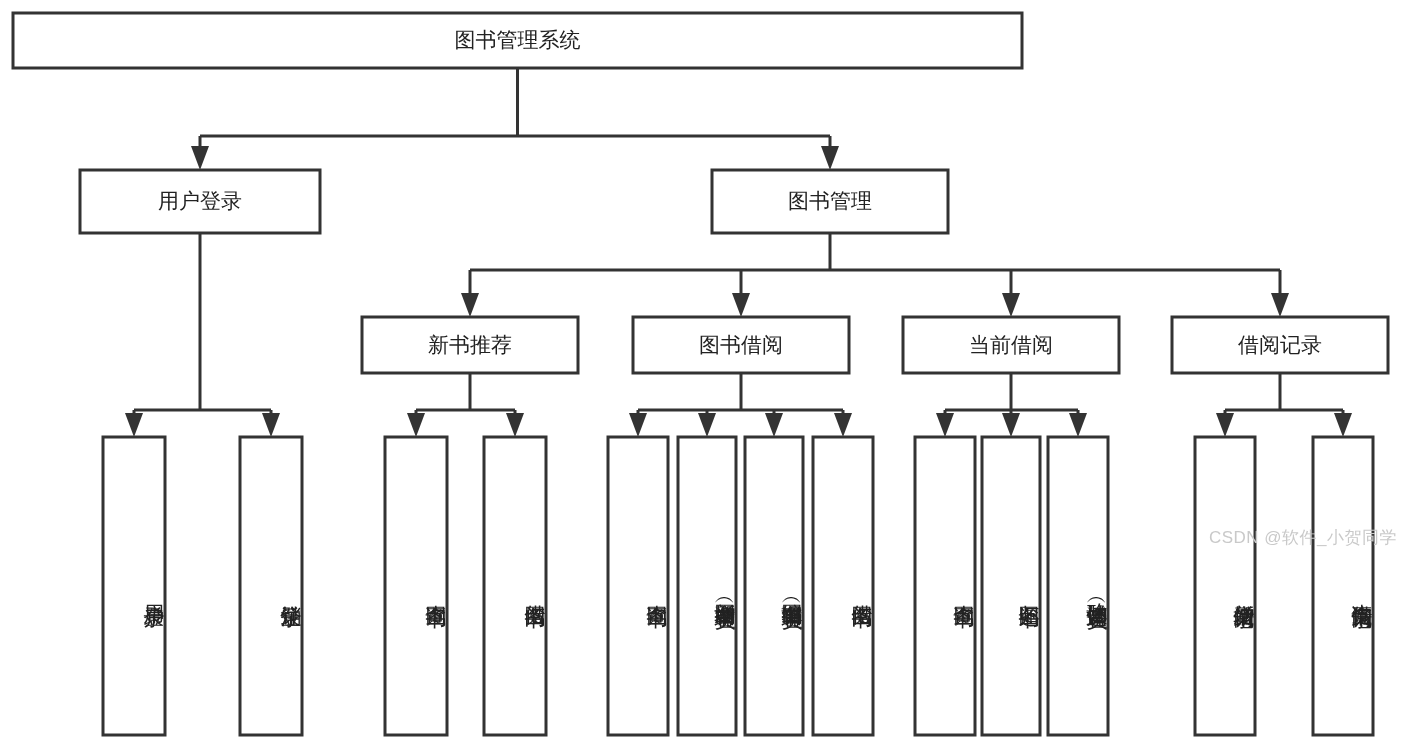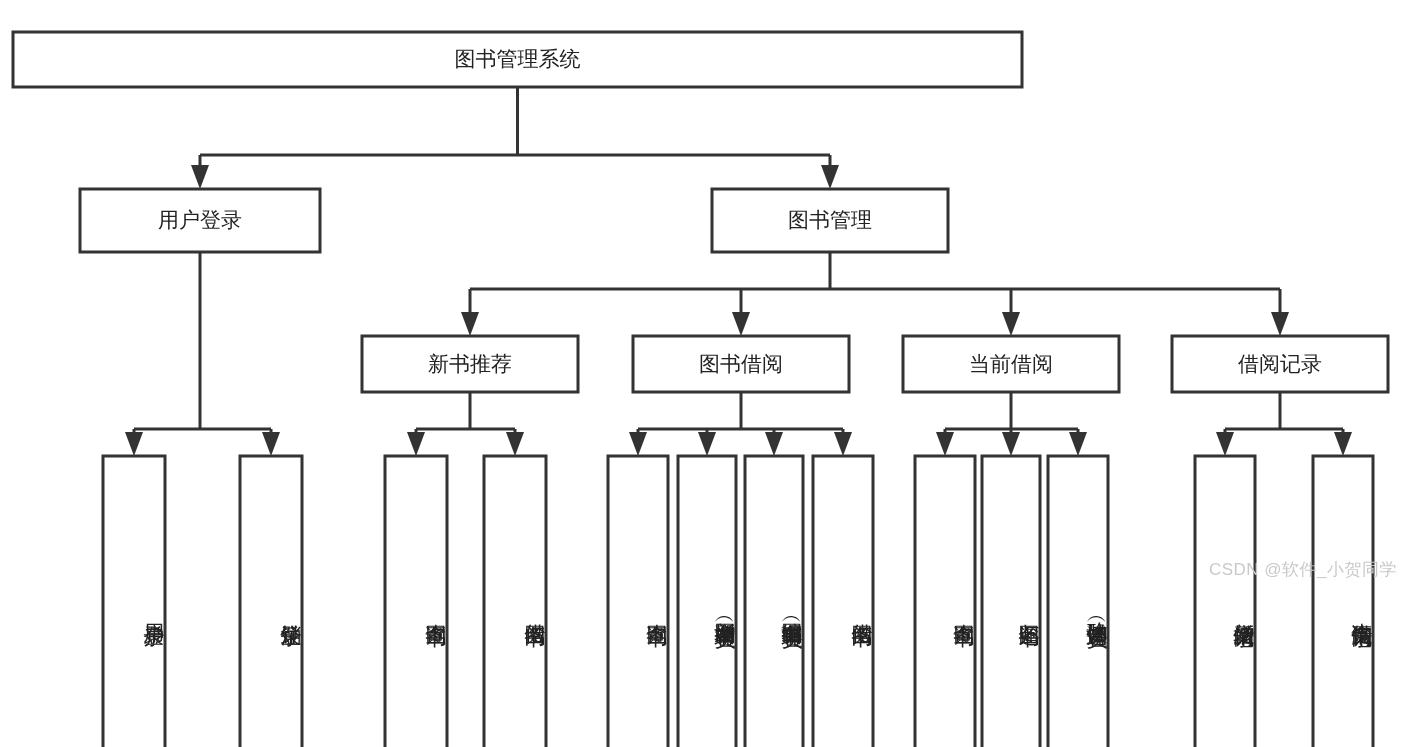--- a/index.html
+++ b/index.html
@@ -11,21 +11,20 @@
     width: 1405px;
     height: 747px;
     font-family: "Liberation Sans", "DejaVu Sans", sans-serif;
     overflow: hidden;
     position: relative;
   }
   #diagram-root {
     position: relative;
     width: 1405px;
     height: 566px;
-    margin-top: 19px;
   }
   svg.flow {
     position: absolute;
     top: 0;
     left: 0;
     width: 1405px;
     height: 747px;
     display: block;
   }
   .node-rect {
@@ -59,21 +58,21 @@
     color: #222222;
     letter-spacing: 1px;
     line-height: 1;
     white-space: nowrap;
     pointer-events: none;
     text-align: center;
   }
   .watermark {
     position: absolute;
     right: 8px;
-    bottom: 4px;
+    bottom: 17px;
     font-family: "Liberation Sans", "DejaVu Sans", sans-serif;
     font-size: 17px;
     color: #c9c9c9;
     white-space: nowrap;
     letter-spacing: 0.5px;
   }
 </style>
 </head>
 <body>
 

